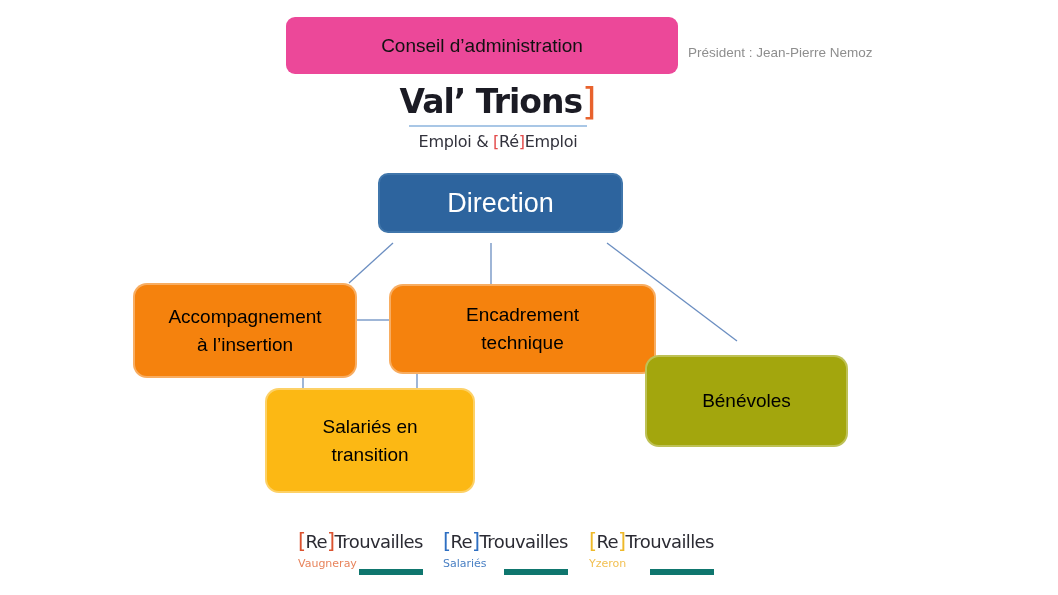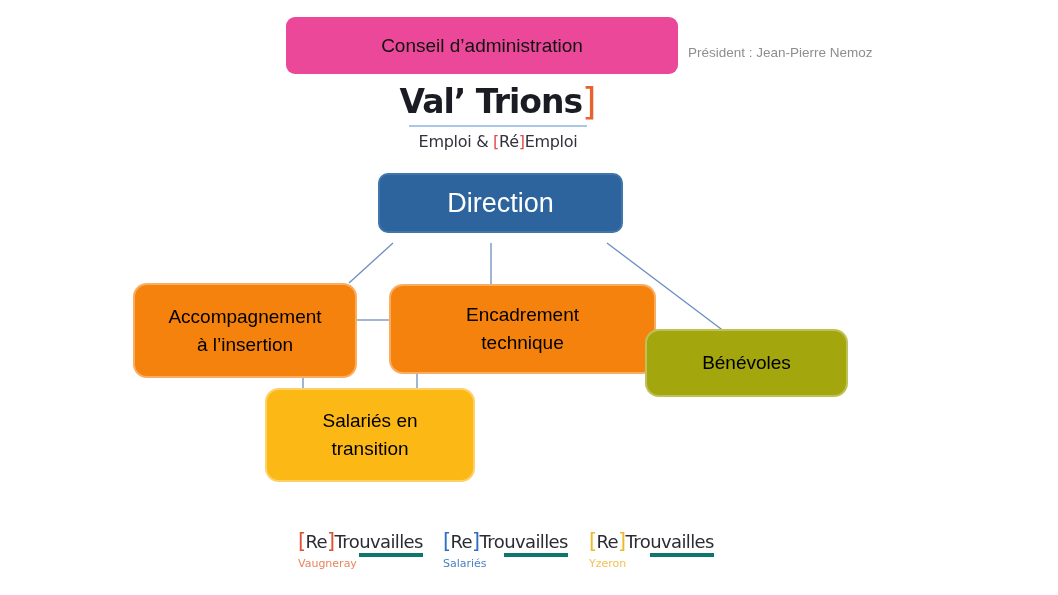--- a/index.html
+++ b/index.html
@@ -35,41 +35,41 @@
     color:#000000;font-size:19px;line-height:28px;text-align:center;box-sizing:border-box;
   }
   .node-direction{
     left:378px;top:173px;width:245px;height:60px;background:#2d649e;border-radius:10px;
     border:2px solid #4076ab;color:#ffffff;font-size:27px;
   }
   .node-orange{background:#f5820d;border:2px solid rgba(255,255,255,0.35);border-radius:14px;text-align:right;}
   .node-accompagnement{left:133px;top:283px;width:224px;height:95px;}
   .node-encadrement{left:389px;top:284px;width:267px;height:90px;}
   .node-benevoles{
-    left:645px;top:329px;width:203px;height:68px;background:#a3a60d;
+    left:645px;top:355px;width:203px;height:92px;background:#a3a60d;
     border:2px solid rgba(255,255,255,0.3);border-radius:14px;
   }
   .node-salaries{
-    left:265px;top:388px;width:210px;height:94px;background:#fcb814;
+    left:265px;top:388px;width:210px;height:105px;background:#fcb814;
     border:2px solid rgba(255,255,255,0.35);border-radius:14px;
   }
   .connectors{position:absolute;left:0;top:0;width:1058px;height:595px;pointer-events:none;}
   .connectors line{stroke:#6b8ec1;stroke-width:1.3;}
   
   .rt{
     position:absolute;top:527px;width:132px;
     font-family:"DejaVu Sans",sans-serif;white-space:nowrap;
   }
   .rt-0{left:298px;} .rt-1{left:443px;} .rt-2{left:589px;}
   .rt-line{font-size:18px;letter-spacing:-0.6px;color:#2b2b33;line-height:1.4;}
   .rt-bracket{font-size:1.15em;font-weight:400;}
   .rt-0 .rt-bracket{color:#db5330;}
   .rt-1 .rt-bracket{color:#2e6fc2;}
   .rt-2 .rt-bracket{color:#eeb92a;}
-  .rt-tail{border-bottom:4px solid #0f766e;padding-bottom:1px;}
+  .rt-tail{border-bottom:6px solid #0f766e;padding-bottom:17px;}
   .rt-sub{font-size:11px;text-align:left;margin-top:1px;letter-spacing:0;}
   .rt-0 .rt-sub{color:#e8845c;}
   .rt-1 .rt-sub{color:#4a80c4;}
   .rt-2 .rt-sub{color:#f2c053;}
 </style>
 </head>
 <body>
 
 <div class="canvas">
 

